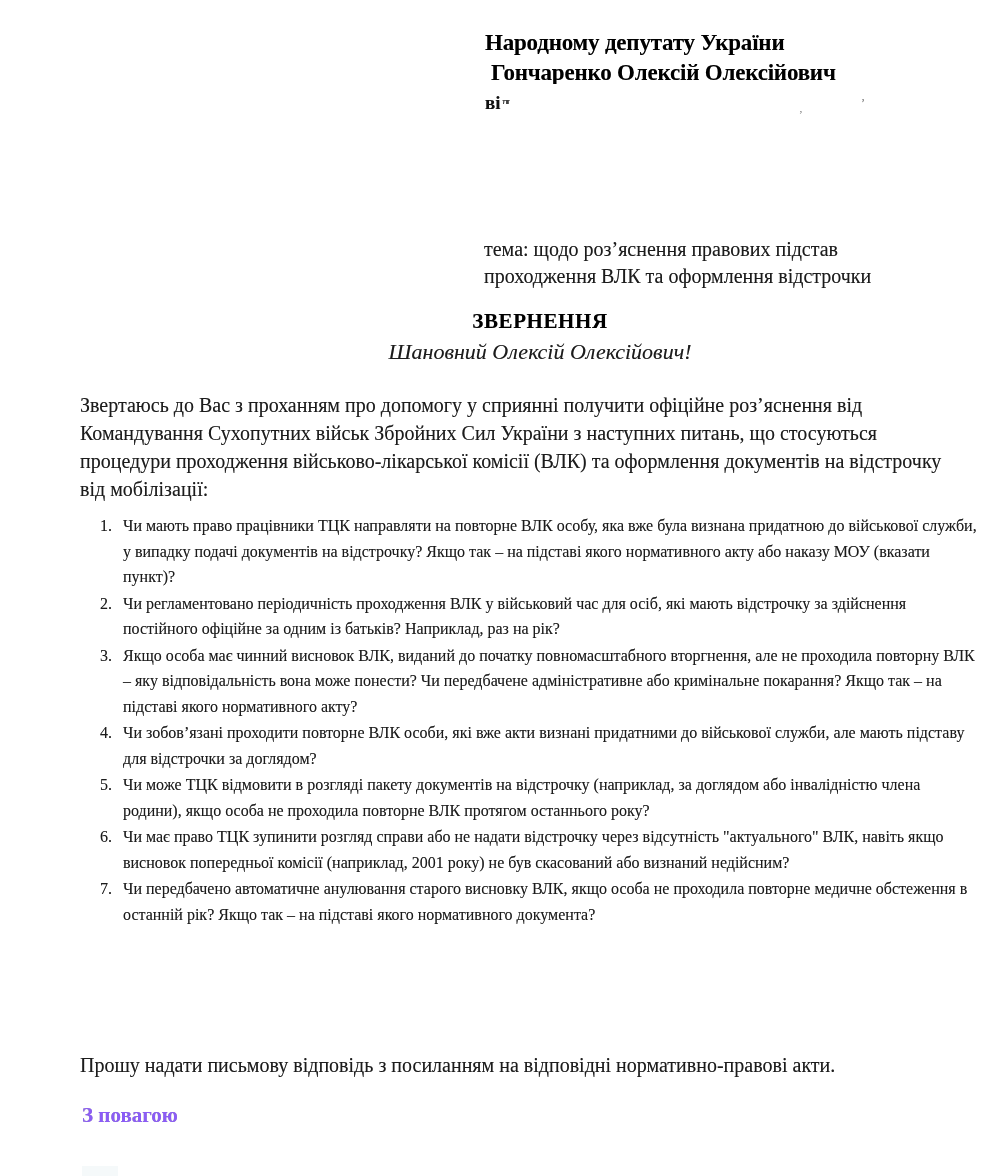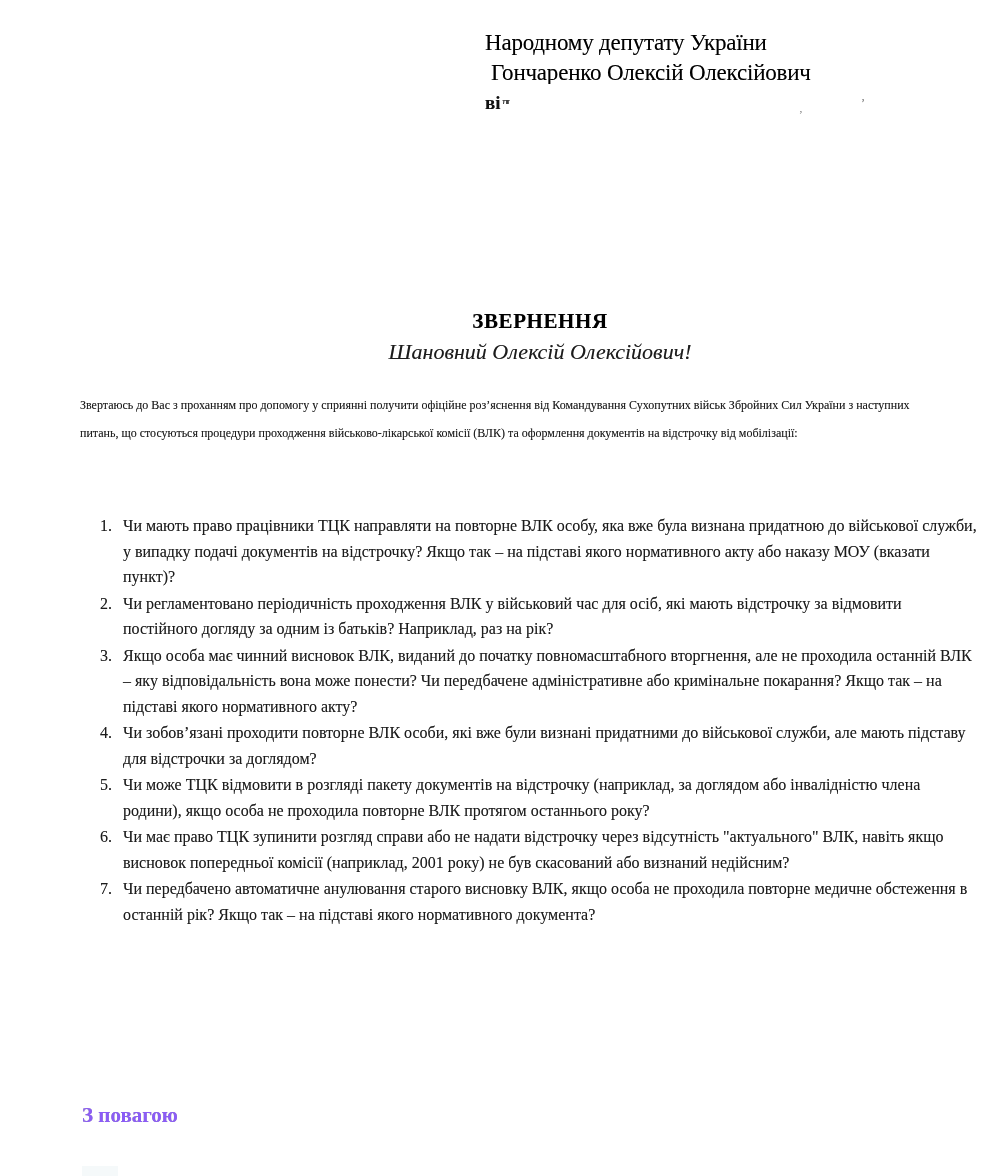--- a/index.html
+++ b/index.html
@@ -1,35 +1,35 @@
 <!DOCTYPE html>
 <html><head>
 <meta charset="utf-8">
 <style>
   html,body{margin:0;padding:0;background:#ffffff;}
   .page{
     position:relative;width:996px;height:1176px;background:#ffffff;overflow:hidden;
     font-family:"Liberation Serif","DejaVu Serif",serif;color:#1c1c1c;
     text-shadow:0 0 .6px rgba(0,0,0,.38);
   }
-  .recipient{position:absolute;left:485px;top:27px;width:440px;font-weight:normal;color:#000;}
+  .recipient{position:absolute;left:485px;top:27px;width:440px;font-weight:bold;color:#000;}
   .recipient-line1{font-size:23px;line-height:31px;letter-spacing:-0.2px;}
   .recipient-line2-clip{height:26px;overflow:hidden;}
   .recipient-line2{font-size:23px;line-height:29px;letter-spacing:-0.2px;margin-left:6px;}
   .recipient-line3{position:absolute;left:485px;top:92px;font-size:19px;font-weight:bold;color:#111;text-align:center;}
   .clip-letter{display:inline-block;opacity:.8;clip-path:inset(0 0 45% 0);}
   .artifact{position:absolute;color:#6b6b6b;text-shadow:none;}
   .artifact-1{left:799px;top:102px;font-size:11px;}
   .artifact-2{left:861px;top:96px;font-size:12px;}
   .subject{position:absolute;left:484px;top:236px;width:452px;font-size:20px;line-height:27px;}
   .appeal-title{position:absolute;left:80px;top:309px;width:920px;text-align:center;
     font-weight:bold;font-size:21px;letter-spacing:.6px;color:#000;}
   .salutation{position:absolute;left:80px;top:339px;width:920px;text-align:center;
     font-style:italic;font-size:22px;}
-  .intro{position:absolute;left:80px;top:391px;width:864px;font-size:12px;line-height:28px;}
+  .intro{position:absolute;left:80px;top:391px;width:864px;font-size:20px;line-height:28px;}
   .questions{position:absolute;left:80px;top:513px;width:864px;margin:0;padding:0 0 0 36px;
     font-size:16px;line-height:25.5px;}
   .questions li{padding-left:7px;margin:0 0 1px 0;}
   .closing{position:absolute;left:80px;top:1052px;width:884px;font-size:20px;line-height:27px;}
   .signoff{position:absolute;left:82px;top:1103px;font-size:21px;font-weight:bold;color:#8b5cf6;}
   .faint-box{position:absolute;left:82px;top:1166px;width:36px;height:10px;background:#f5f9fa;}
 </style>
 </head>
 <body>
 
@@ -40,35 +40,37 @@
     <div class="recipient-line2-clip">
       <div class="recipient-line2">Гончаренко Олексій Олексійович</div>
     </div>
   </div>
 
   <div class="recipient-line3"><span>ві</span><span class="clip-letter">д</span></div>
 
   <span class="artifact artifact-1">‚</span>
   <span class="artifact artifact-2">ʼ</span>
 
+  <div class="subject">тема: щодо роз’яснення правових підстав проходження ВЛК та оформлення відстрочки</div>
 
   <div class="appeal-title">ЗВЕРНЕННЯ</div>
 
   <div class="salutation">Шановний Олексій Олексійович!</div>
 
   <div class="intro">Звертаюсь до Вас з проханням про допомогу у сприянні получити офіційне роз’яснення від Командування Сухопутних військ Збройних Сил України з наступних питань, що стосуються процедури проходження військово-лікарської комісії (ВЛК) та оформлення документів на відстрочку від мобілізації:</div>
 
   <ol class="questions">
     <li>Чи мають право працівники ТЦК направляти на повторне ВЛК особу, яка вже була визнана придатною до військової служби, у випадку подачі документів на відстрочку? Якщо так – на підставі якого нормативного акту або наказу МОУ (вказати пункт)?</li>
-    <li>Чи регламентовано періодичність проходження ВЛК у військовий час для осіб, які мають відстрочку за відмовити постійного догляду за одним із батьків? Наприклад, раз на рік?</li>
-    <li>Якщо особа має чинний висновок ВЛК, виданий до початку повномасштабного вторгнення, але не проходила останній ВЛК – яку відповідальність вона може понести? Чи передбачене адміністративне або кримінальне покарання? Якщо так – на підставі якого нормативного акту?</li>
-    <li>Чи зобов’язані проходити повторне ВЛК особи, які вже були визнані придатними до військової служби, але мають підставу для відстрочки за доглядом?</li>
+    <li>Чи регламентовано періодичність проходження ВЛК у військовий час для осіб, які мають відстрочку за здійснення постійного офіційне за одним із батьків? Наприклад, раз на рік?</li>
+    <li>Якщо особа має чинний висновок ВЛК, виданий до початку повномасштабного вторгнення, але не проходила повторну ВЛК – яку відповідальність вона може понести? Чи передбачене адміністративне або кримінальне покарання? Якщо так – на підставі якого нормативного акту?</li>
+    <li>Чи зобов’язані проходити повторне ВЛК особи, які вже акти визнані придатними до військової служби, але мають підставу для відстрочки за доглядом?</li>
     <li>Чи може ТЦК відмовити в розгляді пакету документів на відстрочку (наприклад, за доглядом або інвалідністю члена родини), якщо особа не проходила повторне ВЛК протягом останнього року?</li>
     <li>Чи має право ТЦК зупинити розгляд справи або не надати відстрочку через відсутність "актуального" ВЛК, навіть якщо висновок попередньої комісії (наприклад, 2001 року) не був скасований або визнаний недійсним?</li>
     <li>Чи передбачено автоматичне анулювання старого висновку ВЛК, якщо особа не проходила повторне медичне обстеження в останній рік? Якщо так – на підставі якого нормативного документа?</li>
   </ol>
 
+  <div class="closing">Прошу надати письмову відповідь з посиланням на відповідні нормативно-правові акти.</div>
 
   <div class="signoff">З повагою</div>
 
   <div class="faint-box"></div>
 
 </div>
 
 </body></html>

